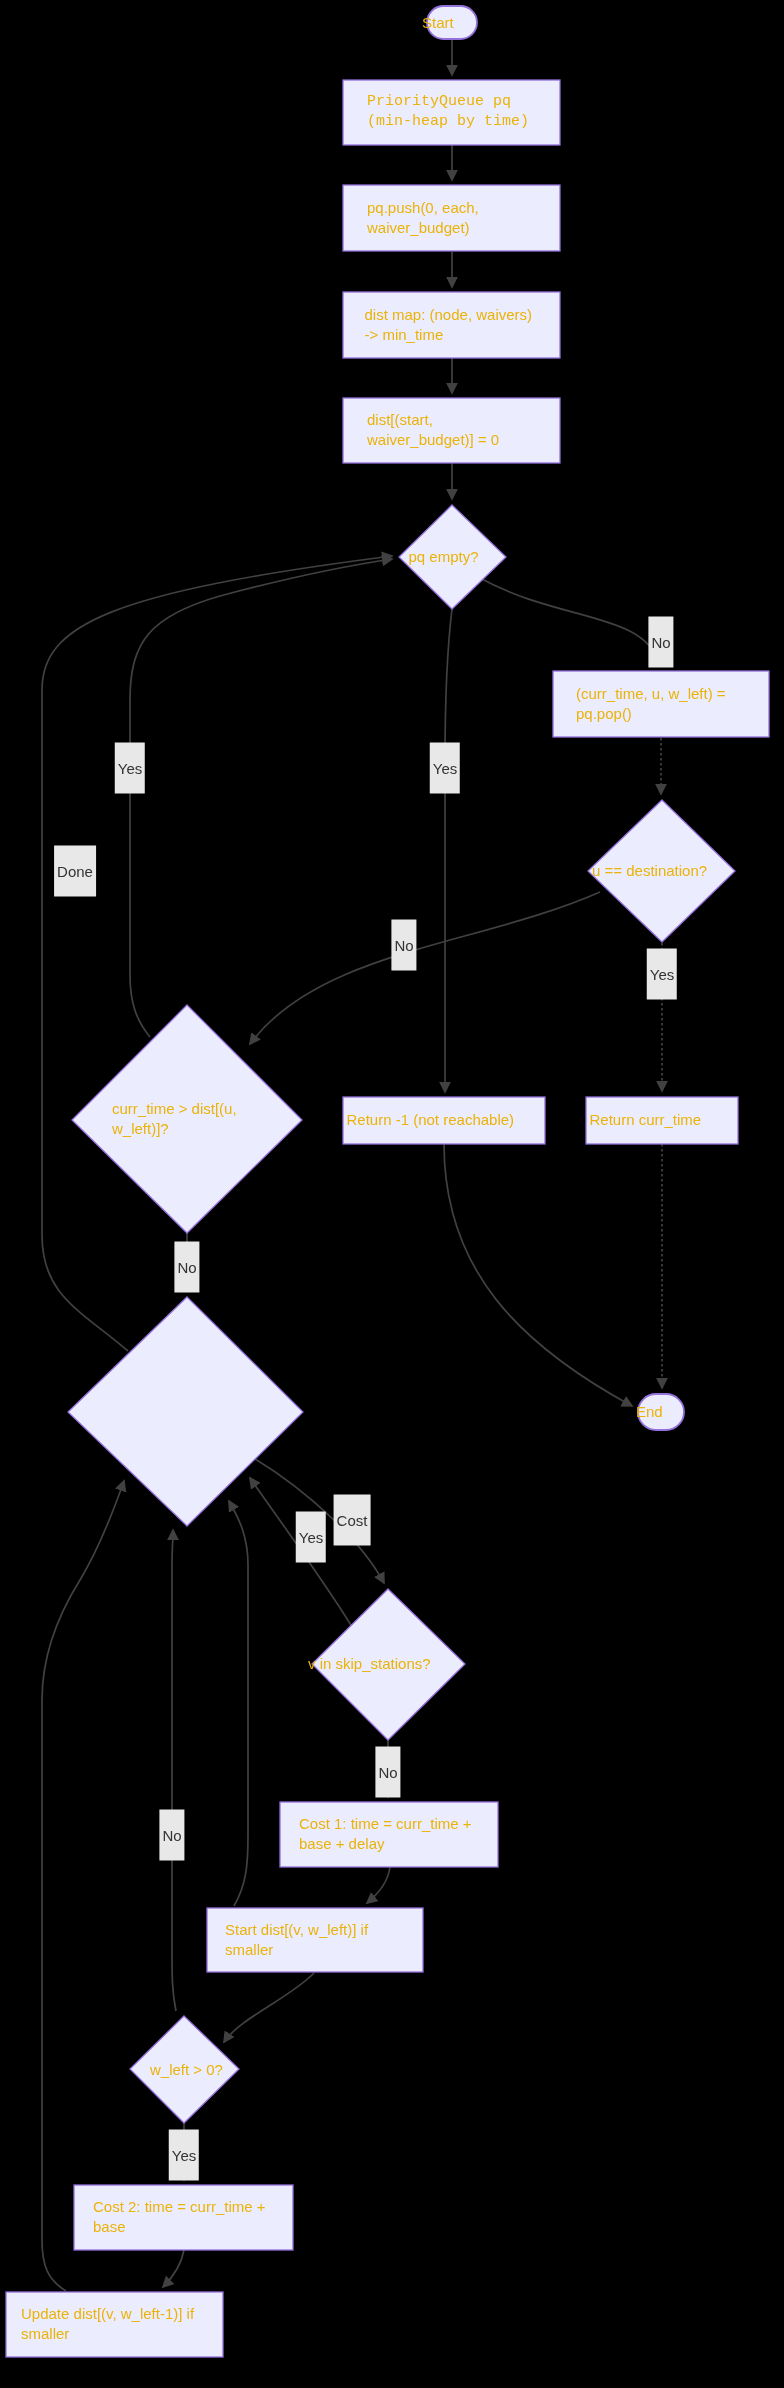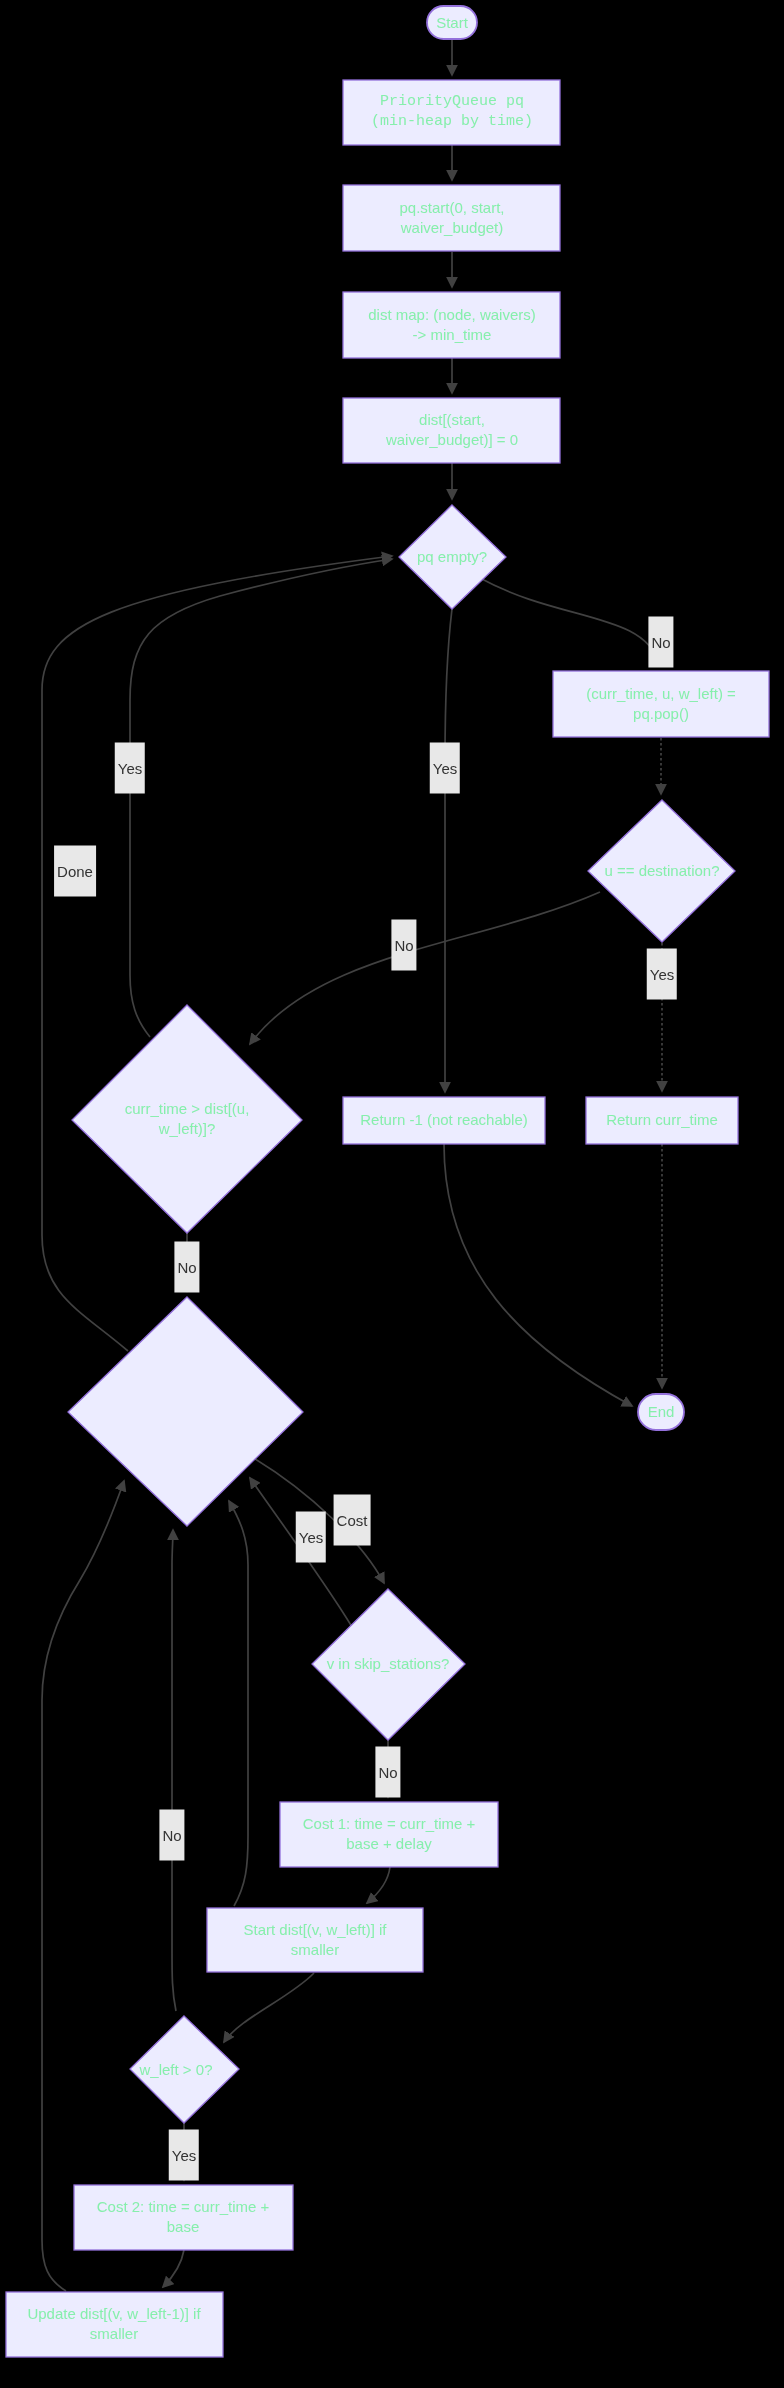--- a/index.html
+++ b/index.html
@@ -3,21 +3,21 @@
 <meta charset="utf-8">
 <style>
   html,body{margin:0;padding:0;background:#000;}
   .stage{
     position:relative;width:784px;height:2388px;background:#000000;
     font-family:"Liberation Sans",sans-serif;overflow:hidden;
   }
   .stage svg{position:absolute;left:0;top:0;}
   .nlabel{
     position:absolute;transform:translate(-50%,-50%);
-    color:#86efac;font-size:15px;line-height:20px;text-align:center;
+    color:#eab308;font-size:15px;line-height:20px;text-align:left;
   }
   .elabel{
     position:absolute;transform:translate(-50%,-50%);
     background:#e8e8e8;color:#333333;font-size:15px;line-height:19px;
     padding:16px 3px;white-space:nowrap;
   }
   .edge{fill:none;stroke:#414141;stroke-width:1.7px;}
   .edge.dotted{stroke-dasharray:2.5 2.5;}
   .shape{fill:#ECECFF;stroke:#9370DB;stroke-width:1.3px;}
   .pill{stroke-width:1.8px;}
@@ -76,33 +76,33 @@
     <rect class="shape" x="280" y="1802" width="218" height="65"></rect>
     <rect class="shape" x="207" y="1908" width="216" height="64"></rect>
     <polygon class="shape" points="184,2016 239,2069 184,2123 130,2069"></polygon>
     <rect class="shape" x="74" y="2185" width="219" height="65"></rect>
     <rect class="shape" x="6" y="2292" width="217" height="65"></rect>
     <rect class="shape pill" x="638" y="1394" width="46" height="36" rx="18"></rect>
   </svg>
 
   <div class="nlabel" style="left:452px;top:23px;width:60px;">Start</div>
   <div class="nlabel" style="left:452px;top:112px;width:170px;font-family:Liberation Mono, monospace;">PriorityQueue pq (min-heap by time)</div>
-  <div class="nlabel" style="left:452px;top:218px;width:170px;">pq.start(0, start, waiver_budget)</div>
+  <div class="nlabel" style="left:452px;top:218px;width:170px;">pq.push(0, each, waiver_budget)</div>
   <div class="nlabel" style="left:452px;top:325px;width:175px;">dist map: (node, waivers) -&gt; min_time</div>
   <div class="nlabel" style="left:452px;top:430px;width:170px;">dist[(start, waiver_budget)] = 0</div>
   <div class="nlabel" style="left:452px;top:557px;width:87px;">pq empty?</div>
   <div class="nlabel" style="left:661px;top:704px;width:170px;">(curr_time, u, w_left) = pq.pop()</div>
   <div class="nlabel" style="left:662px;top:871px;width:140px;">u == destination?</div>
   <div class="nlabel" style="left:444px;top:1120px;width:195px;">Return -1 (not reachable)</div>
   <div class="nlabel" style="left:662px;top:1120px;width:145px;">Return curr_time</div>
   <div class="nlabel" style="left:187px;top:1119px;width:150px;">curr_time &gt; dist[(u, w_left)]?</div>
   <div class="nlabel" style="left:388px;top:1664px;width:160px;">v in skip_stations?</div>
   <div class="nlabel" style="left:389px;top:1834px;width:180px;">Cost 1: time = curr_time + base + delay</div>
   <div class="nlabel" style="left:315px;top:1940px;width:180px;">Start dist[(v, w_left)] if smaller</div>
-  <div class="nlabel" style="left:176px;top:2070px;width:100px;">w_left &gt; 0?</div>
+  <div class="nlabel" style="left:200px;top:2070px;width:100px;">w_left &gt; 0?</div>
   <div class="nlabel" style="left:183px;top:2217px;width:180px;">Cost 2: time = curr_time + base</div>
   <div class="nlabel" style="left:114px;top:2324px;width:186px;">Update dist[(v, w_left-1)] if smaller</div>
   <div class="nlabel" style="left:661px;top:1412px;width:50px;">End</div>
 
   <div class="elabel" style="left:661px;top:642px;">No</div>
   <div class="elabel" style="left:445px;top:768px;">Yes</div>
   <div class="elabel" style="left:47px;top:871px;margin-left:28px;">Done</div>
   <div class="elabel" style="left:130px;top:768px;">Yes</div>
   <div class="elabel" style="left:404px;top:945px;">No</div>
   <div class="elabel" style="left:662px;top:974px;">Yes</div>

